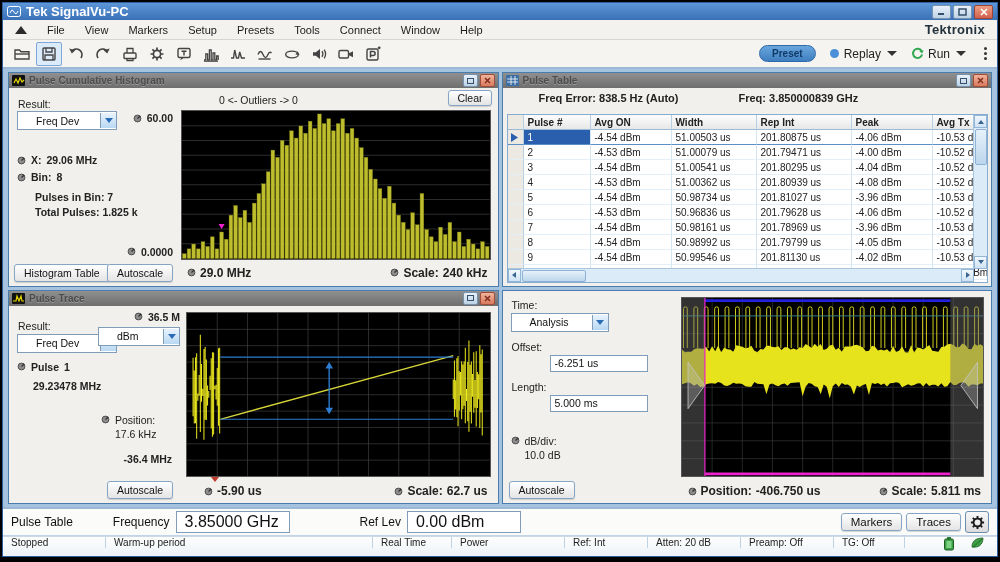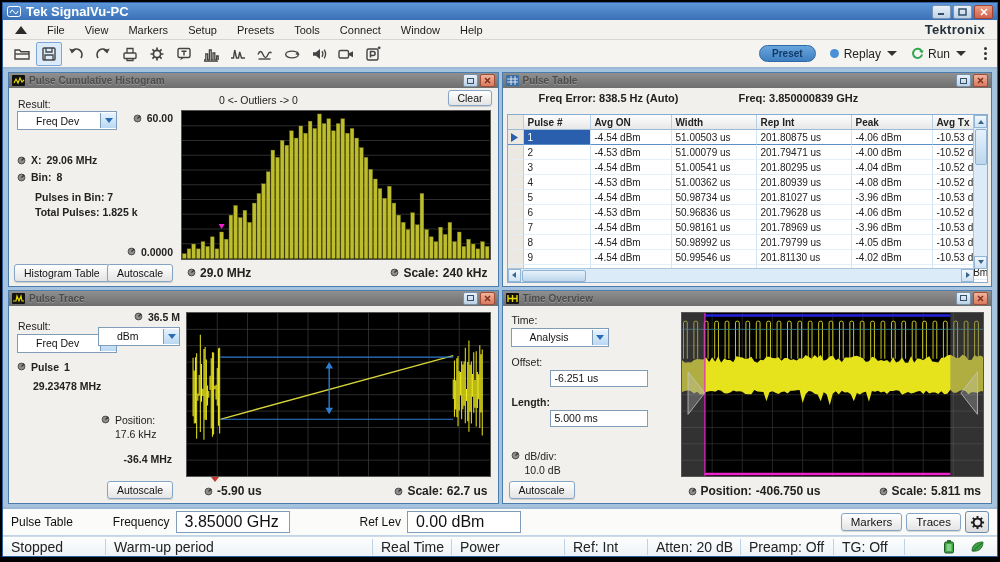--- a/index.html
+++ b/index.html
@@ -67,21 +67,21 @@
   .tri.dn{border-left:3px solid transparent;border-right:3px solid transparent;border-top:4px solid #39648f;}
   .tri.lf{border-top:3px solid transparent;border-bottom:3px solid transparent;border-right:4px solid #39648f;}
   .tri.rt{border-top:3px solid transparent;border-bottom:3px solid transparent;border-left:4px solid #39648f;}
   
   .ylabels{position:absolute;font-size:10px;color:#222;text-align:right;}
   .ylabels span{position:absolute;right:0;white-space:nowrap;}
   
   .settingsbar{height:26px;background:#fbfbf9;border-top:2px solid #9bb9d6;border-bottom:1px solid #c2d5e6;display:flex;align-items:center;padding:0 8px;flex:0 0 auto;font-size:12px;color:#111;}
   .settingsbar .ctx{font-size:12px;margin-right:40px;}
   .box-val{border:1px solid #7f9db9;background:#fff;padding:1px 8px;font-size:16px;margin-left:6px;white-space:nowrap;}
-  .statusbar{height:19px;background:linear-gradient(#fdfdfd,#eef3f7);display:flex;align-items:center;font-size:14px;color:#222;flex:0 0 auto;border-top:1px solid #cdd9e4;}
+  .statusbar{height:19px;background:linear-gradient(#fdfdfd,#eef3f7);display:flex;align-items:flex-start;font-size:10px;color:#222;flex:0 0 auto;border-top:1px solid #cdd9e4;}
   .seg{display:flex;align-items:center;padding:0 8px;border-right:1px solid #bdd2e4;white-space:nowrap;}
   .statusbar .grow{flex:1;border-right:none;}
   .gearbtn{width:22px;height:20px;border:1px solid #6b8eae;border-radius:3px;background:linear-gradient(#f8f8f8,#dcdcdc);display:flex;align-items:center;justify-content:center;margin-left:4px;}
 </style>
 </head>
 <body>
 
 <div class="app">
 
   <div class="titlebar">
@@ -650,49 +650,32 @@
               <circle cx="4.5" cy="4.5" r="3.4" fill="#8d8d8d" stroke="#4e4e4e"></circle>
               <path d="M4.5,4.5 L7.2,2" stroke="#333" stroke-width="1.2"></path>
             </svg>
           <span style="font-weight:bold;">Scale:</span>
           <span style="font-weight:bold;">62.7 us</span>
         </div>
       </div>
     </div>
 
     <div class="panel">
-      <div class="ptitle">
-        <svg width="13" height="11">
-            <rect x="0" y="0" width="13" height="11" rx="1" fill="#111"></rect>
-            <path d="M2,2 v7 M6.5,2 v7 M11,2 v7 M2,5.5 h9" stroke="#e6d800" stroke-width="1.4"></path>
-          </svg>
-        <span class="txt">Time Overview</span>
-        <span class="pbtn">
-            <svg width="7" height="6">
-              <rect x="0.5" y="0.5" width="6" height="5" fill="none" stroke="#35506b"></rect>
-            </svg>
-          </span>
-        <span class="pbtn close">
-            <svg width="7" height="7">
-              <path d="M1,1 L6,6 M6,1 L1,6" stroke="#7e2a1a" stroke-width="1.4"></path>
-            </svg>
-          </span>
-      </div>
       <div class="pbody">
         <div class="sidebar" style="width:128px;">
           <span class="lbl" style="position:absolute;left:9px;top:8px;">Time:</span>
           <div class="sel" style="position:absolute;left:8px;top:22px;width:96px;">
             <span class="txt">Analysis</span>
               <span class="drop">
                 <i></i>
               </span>
           </div>
           <span class="lbl" style="position:absolute;left:9px;top:50px;">Offset:</span>
           <div class="input" style="position:absolute;left:8px;top:64px;width:88px;">-6.251 us</div>
-          <span class="lbl" style="position:absolute;left:9px;top:90px;font-weight:bold;">Length:</span>
+          <span class="lbl" style="position:absolute;left:9px;top:90px;">Length:</span>
           <div class="input" style="position:absolute;left:8px;top:104px;width:88px;">5.000 ms</div>
           <div class="row" style="left:8px;top:144px;">
             <svg class="knob" width="9" height="9">
                 <circle cx="4.5" cy="4.5" r="3.4" fill="#8d8d8d" stroke="#4e4e4e"></circle>
                 <path d="M4.5,4.5 L7.2,2" stroke="#333" stroke-width="1.2"></path>
               </svg>
             <span class="lbl">dB/div:</span>
           </div>
           <span class="lbl" style="position:absolute;left:22px;top:158px;">10.0 dB</span>
           <span class="btn3d" style="position:absolute;left:6px;bottom:4px;">Autoscale</span>

